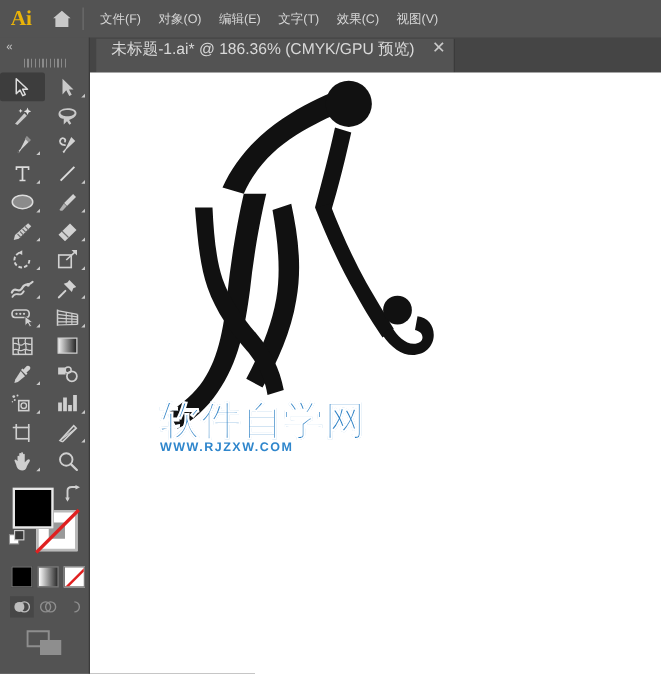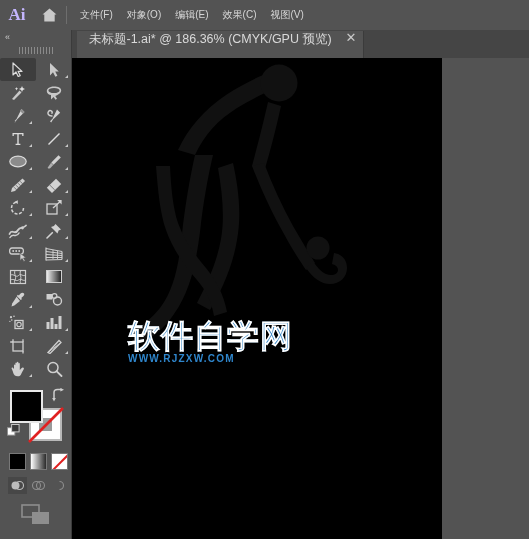--- a/index.html
+++ b/index.html
@@ -12,21 +12,21 @@
   }
 
   
   #menubar {
     position: absolute; left: 0; top: 0; width: 529px; height: 30px;
     background: #535353;
     display: flex; align-items: center;
   }
   #ai-logo {
     width: 34px; text-align: center;
-    color: #c4b5fd; font-size: 17px; font-weight: bold;
+    color: #eab308; font-size: 17px; font-weight: bold;
     font-family: "Liberation Serif", serif;
     letter-spacing: 0px;
   }
   #home-icon {
     width: 30px; display: flex; align-items: center; justify-content: center;
   }
   #menu-divider {
     width: 1px; height: 18px; background: #6e6e6e; margin: 0 6px 0 2px;
   }
   .menu-item {
@@ -146,22 +146,22 @@
   }
   #doc-tab-title { color: #d9d9d9; font-size: 12.5px; white-space: nowrap; }
   #doc-tab-close {
     color: #c9c9c9; font-size: 13px; margin-left: 14px; cursor: default;
     line-height: 1;
   }
 
   
   #canvas {
     position: absolute; left: 72px; top: 58px;
-    width: 370px; height: 481px;
-    background: #000000;
+    width: 457px; height: 481px;
+    background: #ffffff;
     overflow: hidden;
   }
   #artwork { position: absolute; left: 0; top: 0; }
   #watermark {
     position: absolute; left: 56px; top: 262px;
     pointer-events: none; user-select: none;
   }
   #wm-cn {
     font-family: "DejaVu Sans", sans-serif;
     font-size: 32px; font-weight: bold; color: #2a7fc4;
@@ -181,20 +181,21 @@
   <div id="ai-logo">Ai</div>
   <div id="home-icon">
     <svg width="17" height="16" viewBox="0 0 17 16">
       <path d="M8.5 1.5 L1.5 7.6 L3.3 7.6 L3.3 14.5 L13.7 14.5 L13.7 7.6 L15.5 7.6 Z" fill="#c9c9c9"></path>
     </svg>
   </div>
   <div id="menu-divider"></div>
   <div class="menu-item">文件(F)</div>
   <div class="menu-item">对象(O)</div>
   <div class="menu-item">编辑(E)</div>
+  <div class="menu-item">文字(T)</div>
   <div class="menu-item">效果(C)</div>
   <div class="menu-item">视图(V)</div>
 </div>
 
 <div id="tabbar">
   <div id="doc-tab">
     <span id="doc-tab-title">未标题-1.ai* @ 186.36% (CMYK/GPU 预览)</span>
     <span id="doc-tab-close">✕</span>
   </div>
 </div>

